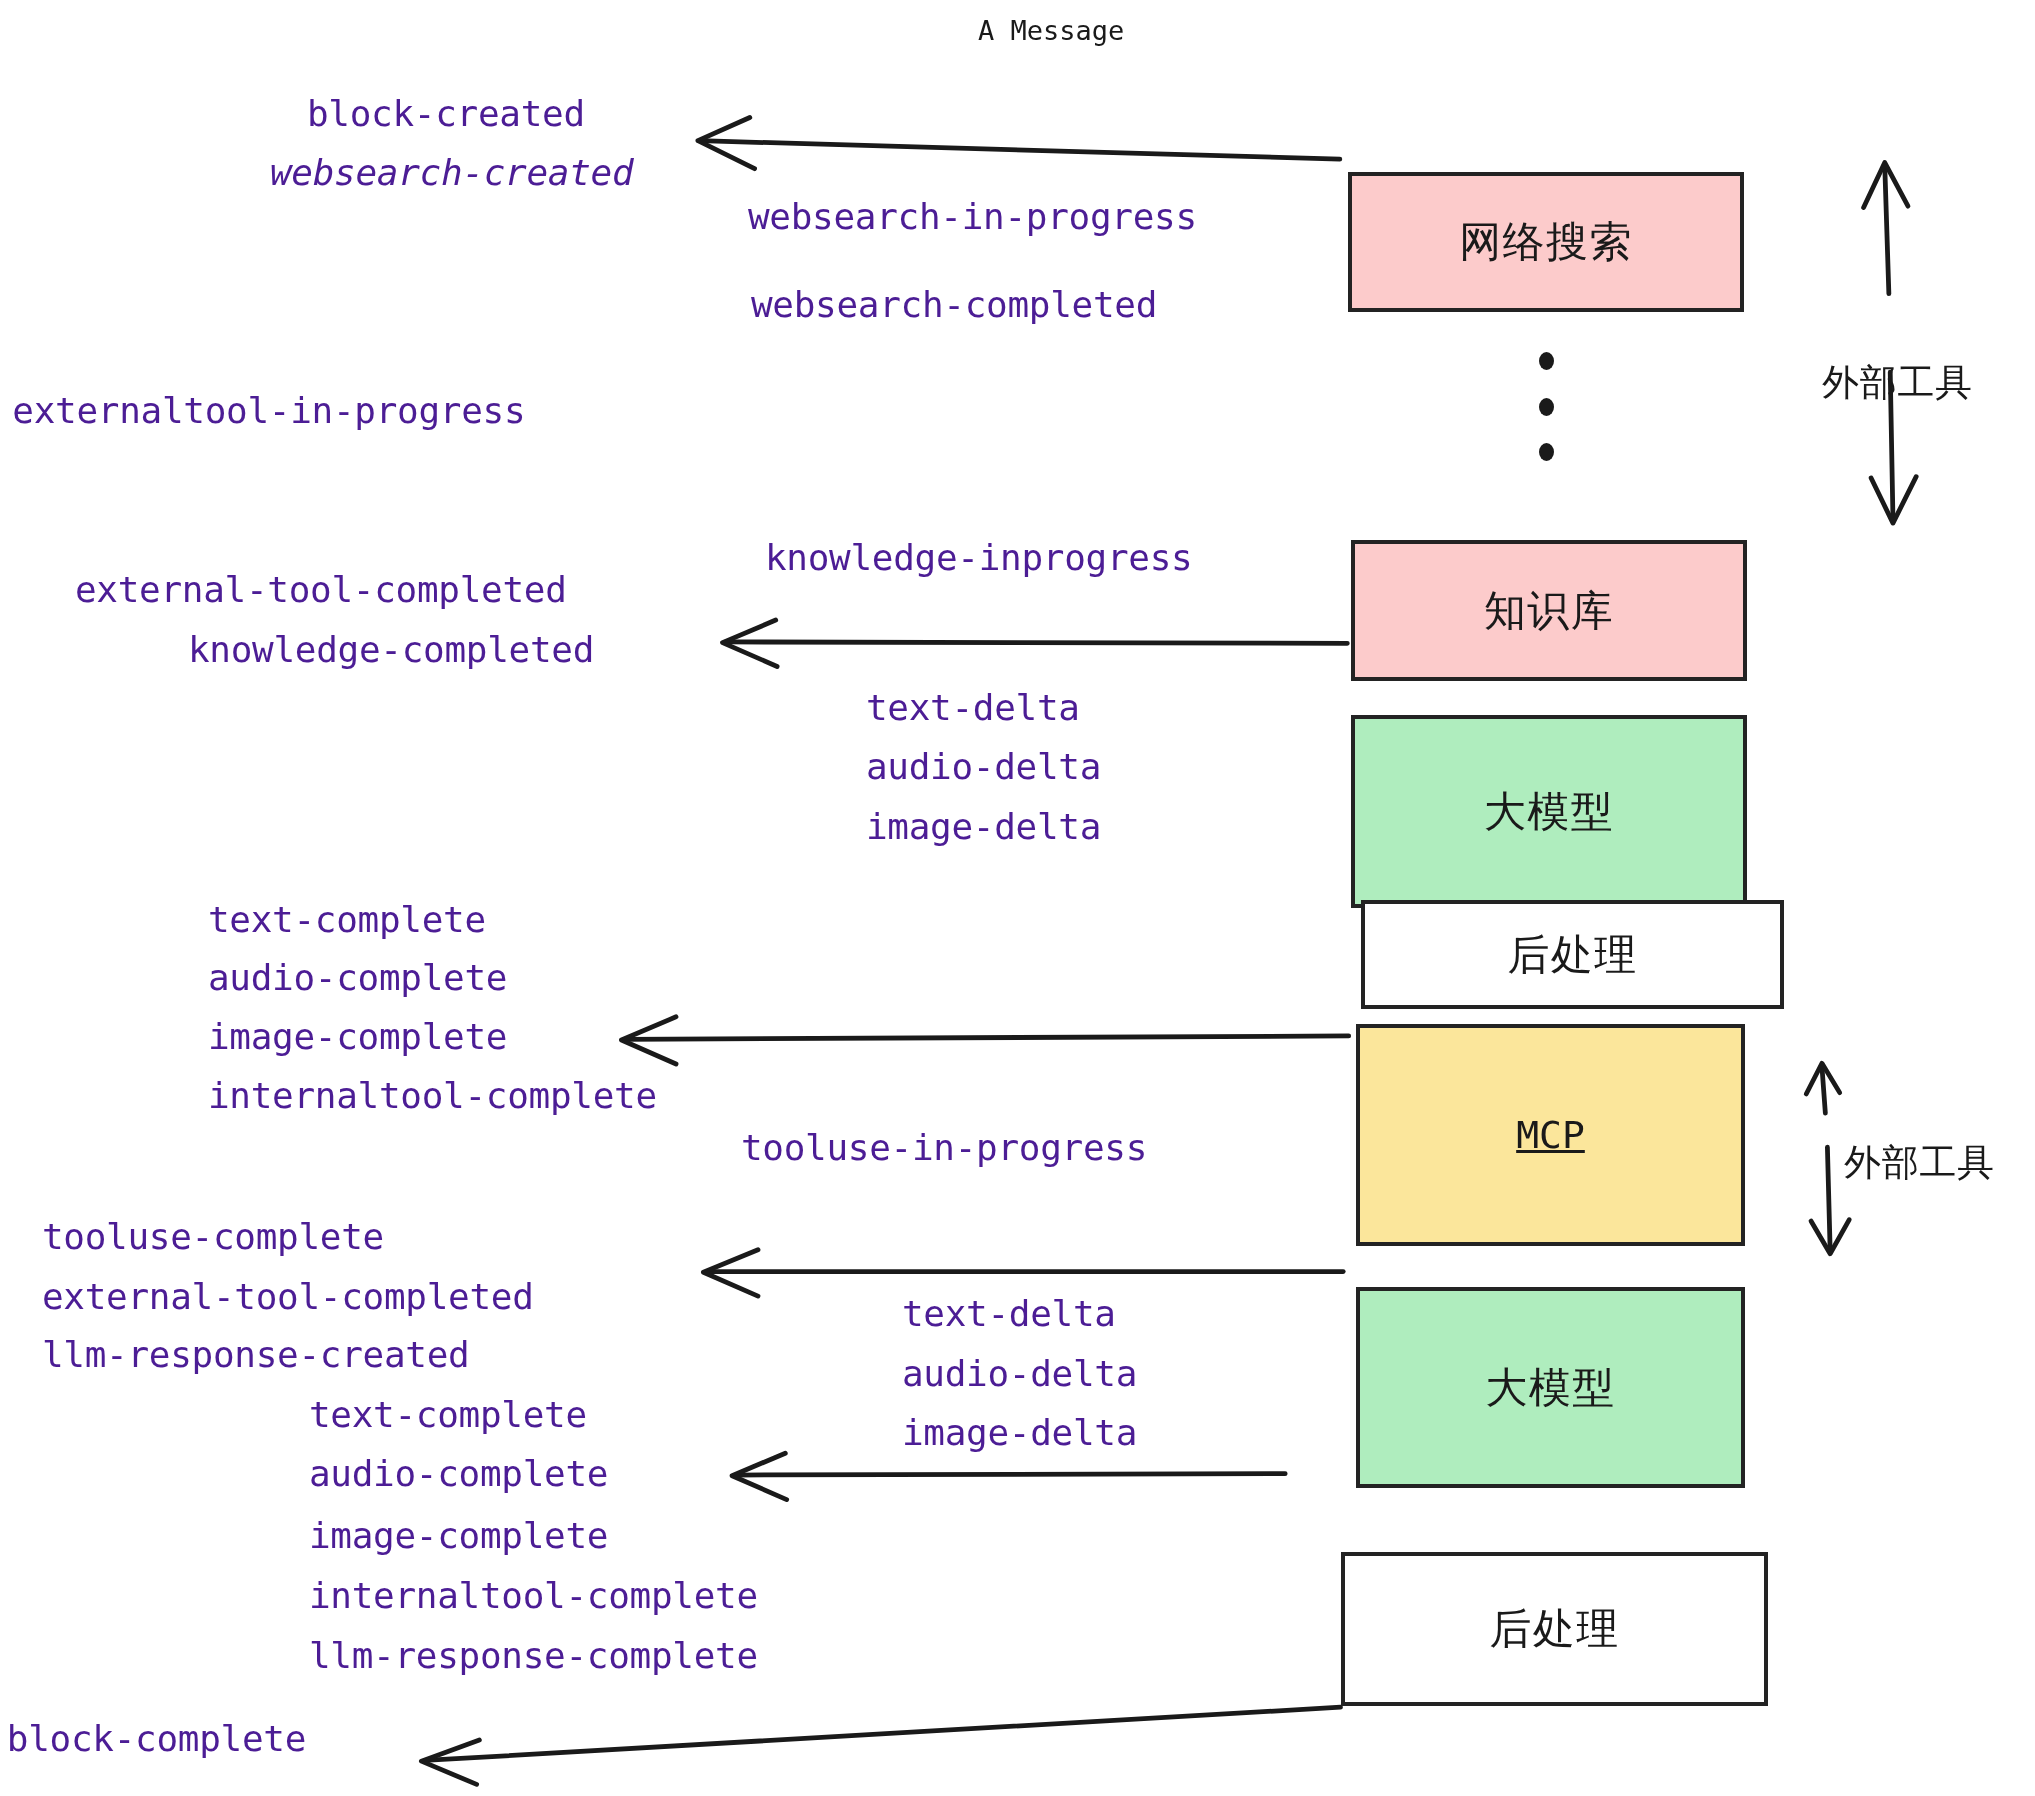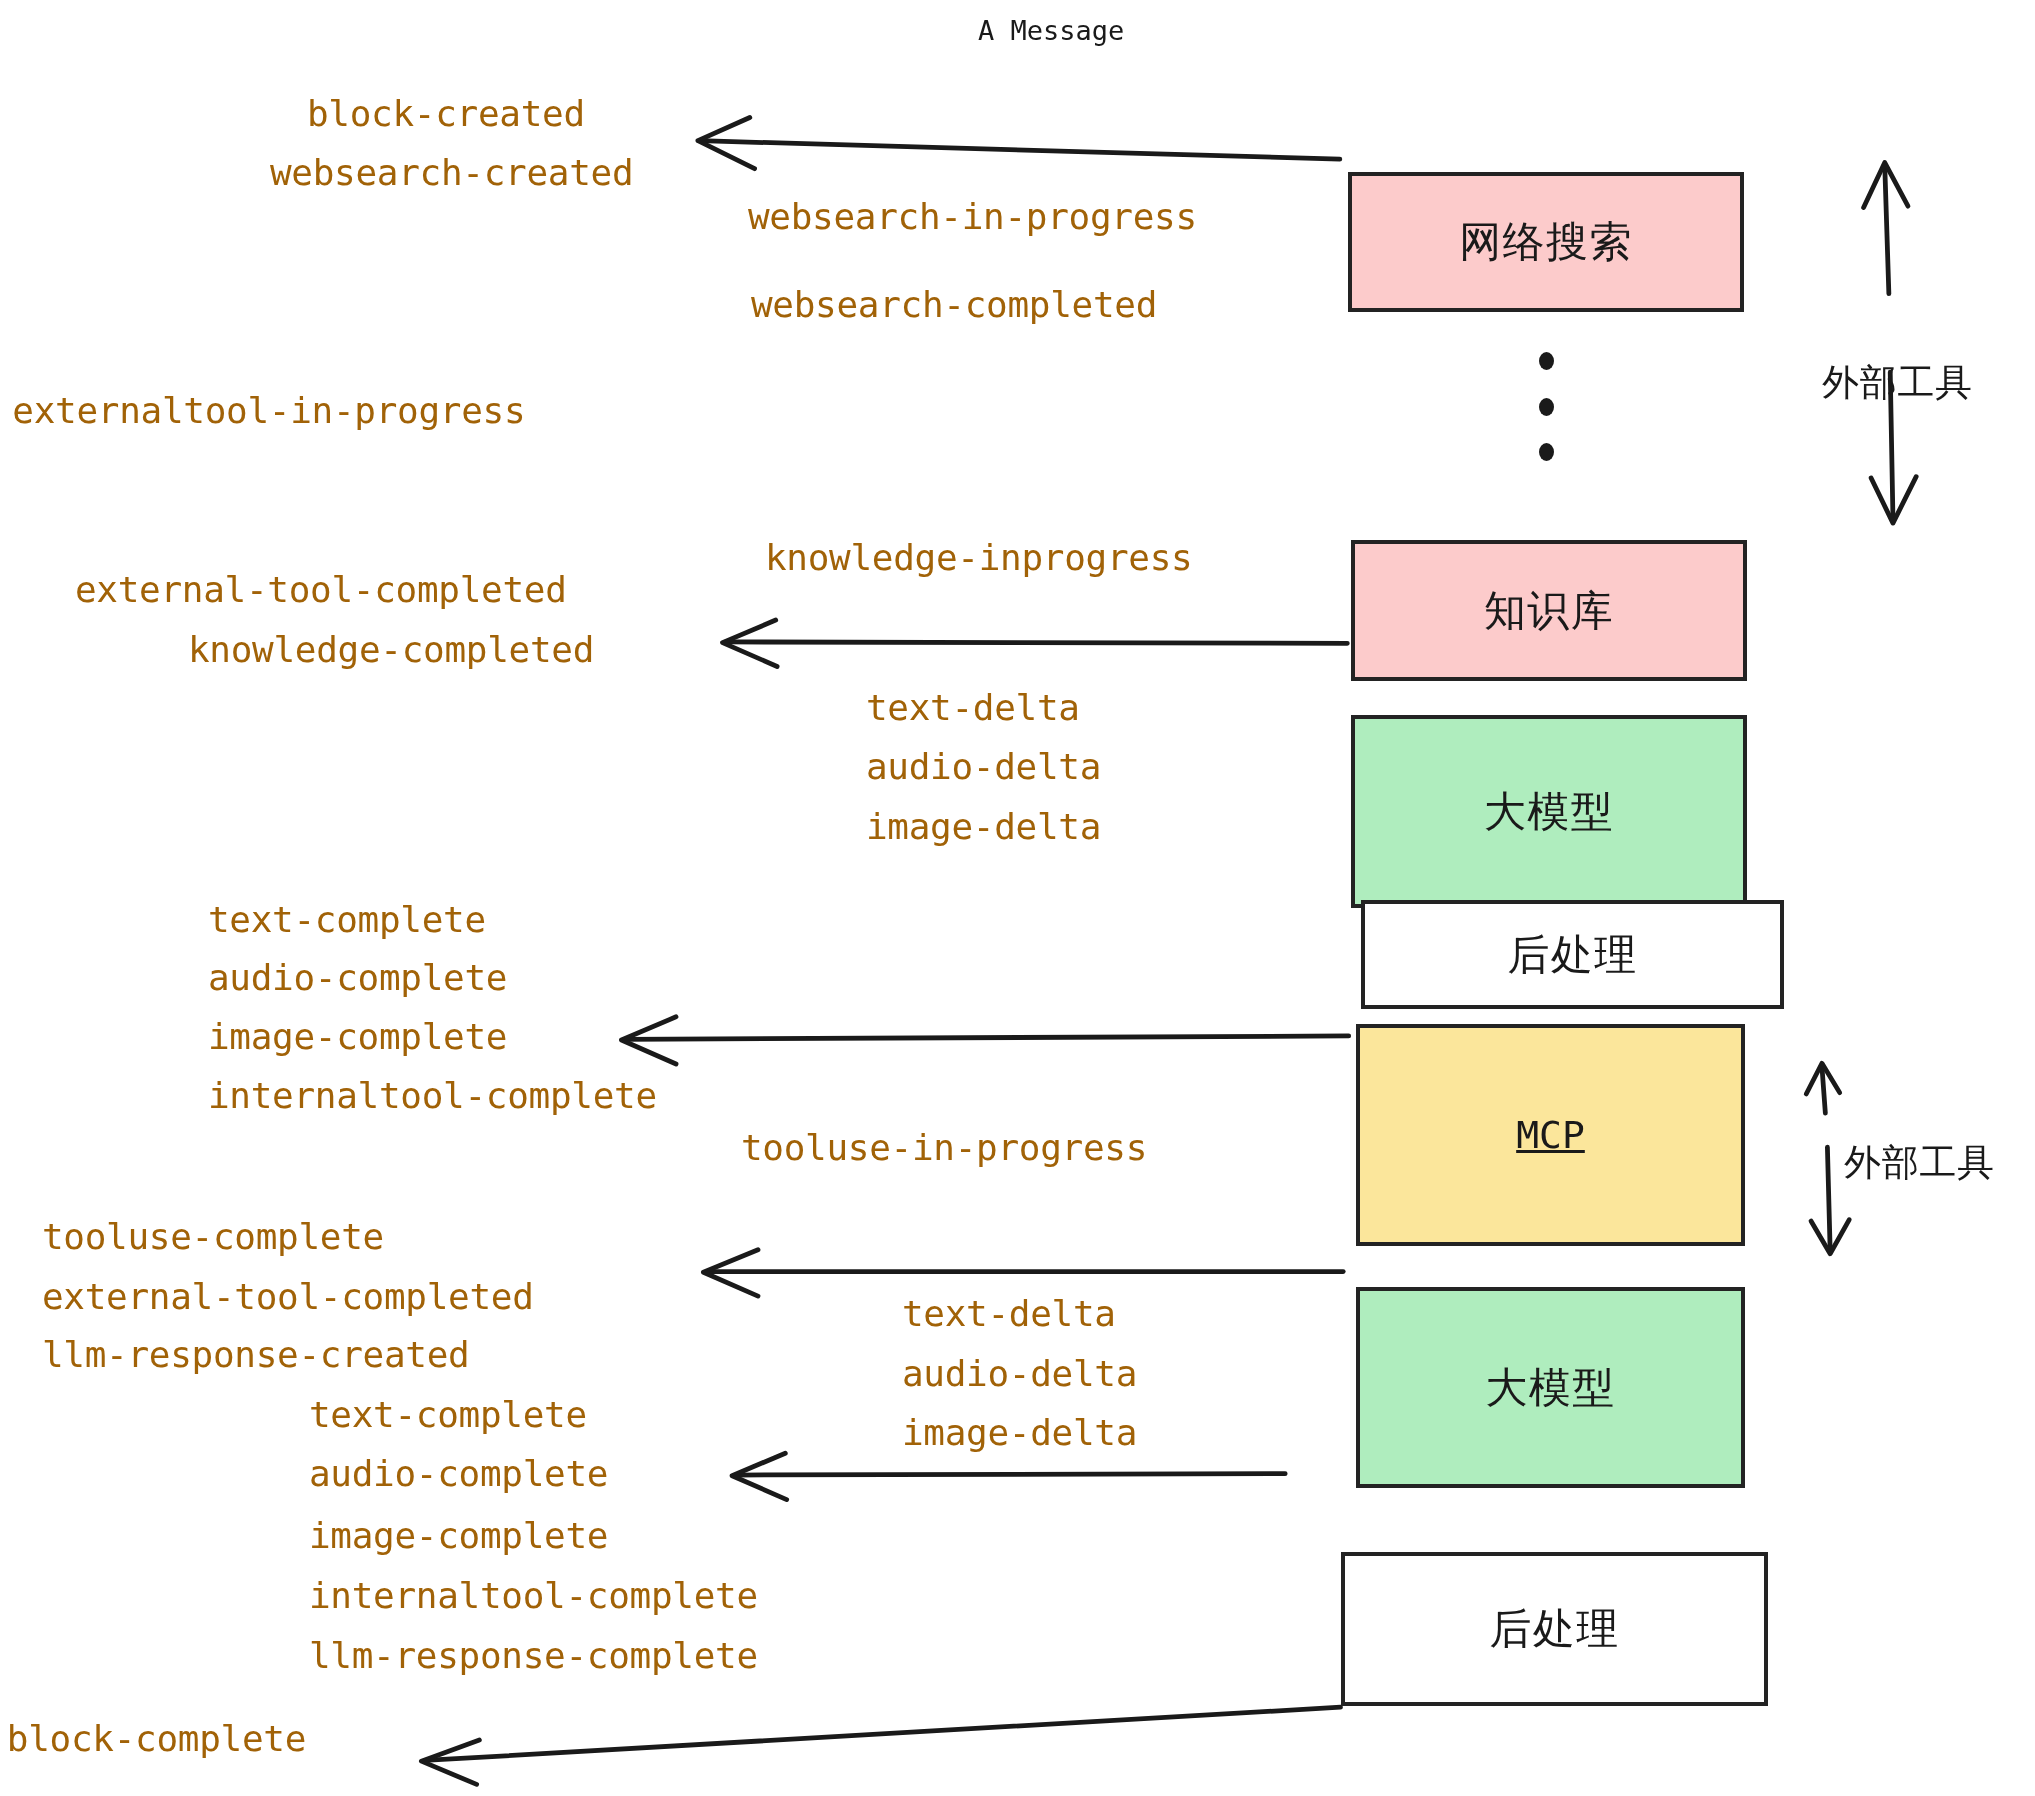--- a/index.html
+++ b/index.html
@@ -20,21 +20,21 @@
     left: 0; top: 0;
     width: 2035px;
     height: 1796px;
     pointer-events: none;
   }
   .evt {
     position: absolute;
     font-family: "DejaVu Sans Mono", "Liberation Mono", monospace;
     font-size: 36px;
     line-height: 1.0;
-    color: #a16207;
+    color: #4c1d95;
     white-space: nowrap;
     letter-spacing: -0.3px;
   }
   .title {
     position: absolute;
     font-family: "DejaVu Sans Mono", "Liberation Mono", monospace;
     font-size: 27px;
     color: #1a1a1a;
     white-space: nowrap;
   }
@@ -167,21 +167,21 @@
   <div class="vdots" style="left:1539px; top:352px; width:15px; height:109px;">
     <i></i>
       <i></i>
       <i></i>
   </div>
 
   <div class="side-label" style="left:1822px; top:335px;">外部工具</div>
   <div class="side-label" style="left:1844px; top:1115px;">外部工具</div>
 
   <div class="evt" style="left:307px;  top:96px;">block-created</div>
-  <div class="evt" style="left:270px;  top:155px;">websearch-created</div>
+  <div class="evt" style="left:270px;  top:155px;font-style:italic;">websearch-created</div>
   <div class="evt" style="left:751px; top:287px;">websearch-completed</div>
   <div class="evt" style="left:748px; top:199px;">websearch-in-progress</div>
   <div class="evt" style="left:12.3px;   top:393px;">externaltool-in-progress</div>
   <div class="evt" style="left:765px; top:540px;">knowledge-inprogress</div>
   <div class="evt" style="left:75px;  top:572px;">external-tool-completed</div>
   <div class="evt" style="left:188px;  top:632px;">knowledge-completed</div>
   <div class="evt" style="left:866px; top:690px;">text-delta</div>
   <div class="evt" style="left:866px; top:749px;">audio-delta</div>
   <div class="evt" style="left:866px; top:809px;">image-delta</div>
   <div class="evt" style="left:208px;  top:902px;">text-complete</div>

